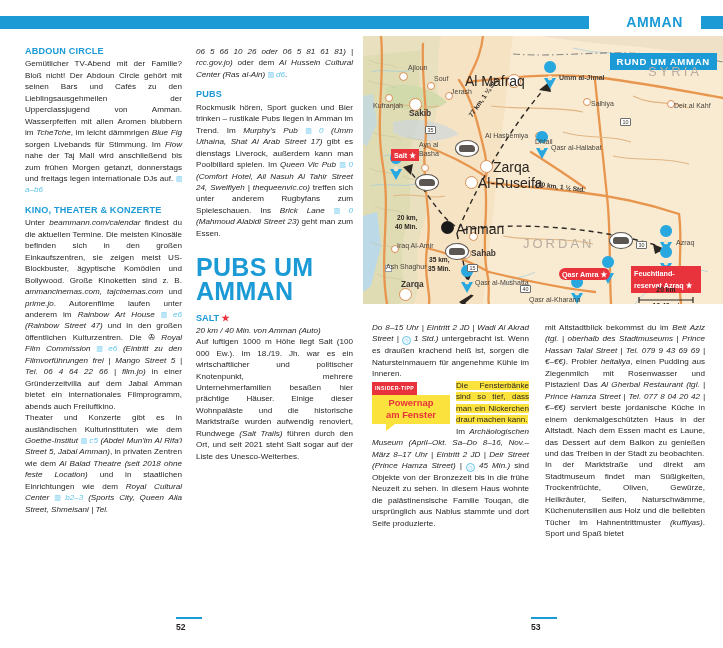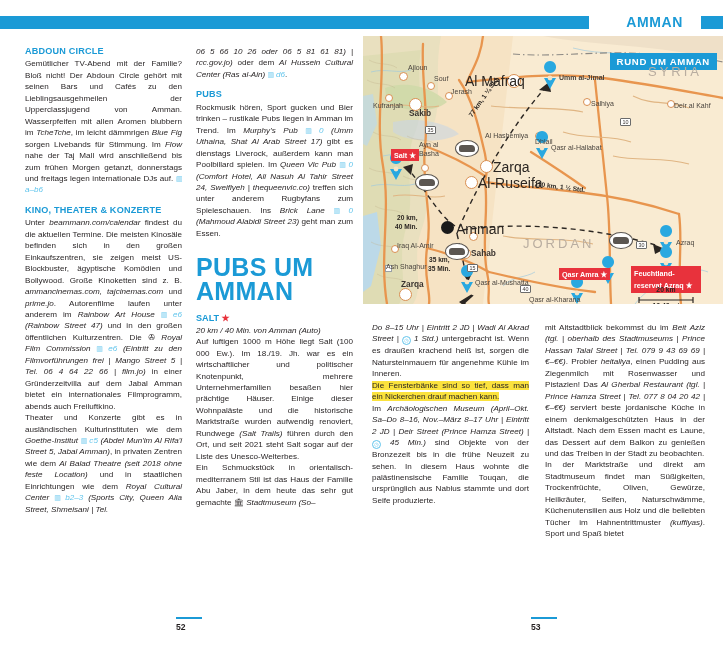--- a/index.html
+++ b/index.html
@@ -179,26 +179,32 @@
     <p><span>Rockmusik hören, Sport gucken und Bier trinken – rustikale Pubs liegen in Amman im Trend. Im </span><span class="it">Murphy's Pub</span> <span class="mapicon">▥</span> <span class="ref">0</span> <span class="it">(Umm Uthaina, Shat Al Arab Street 17)</span><span> gibt es dienstags Liverock, außerdem kann man Poolbillard spielen. Im </span><span class="it">Queen Vic Pub</span> <span class="mapicon">▥</span> <span class="ref">0</span> <span class="it">(Comfort Hotel, Ali Nasuh Al Tahir Street 24, Sweifiyeh | thequeenvic.co)</span><span> treffen sich unter anderem Rugbyfans zum Spieleschauen. Ins </span><span class="it">Brick Lane</span> <span class="mapicon">▥</span> <span class="ref">0</span> <span class="it">(Mahmoud Alabidi Street 23)</span><span> geht man zum Essen.</span></p>
 
     <div class="chapter">
       <div>PUBS UM</div>
       <div>AMMAN</div>
     </div>
 
     <div class="poi-head"><span>SALT</span> <span class="star">★</span></div>
     <div class="poi-sub">20 km / 40 Min. von Amman (Auto)</div>
     <p><span>Auf luftigen 1000 m Höhe liegt Salt (100 000 Ew.). Im 18./19. Jh. war es ein wirtschaftlicher und politischer Knotenpunkt, mehrere Unternehmerfamilien besaßen hier prächtige Häuser. Einige dieser Wohnpaläste und die historische Marktstraße wurden aufwendig renoviert, Rundwege </span><span class="it">(Salt Trails)</span><span> führen durch den Ort, und seit 2021 steht Salt sogar auf der Liste des Unesco-Welterbes.</span></p>
-    <p><span>Ein Schmuckstück in orientalisch-mediterranem Stil ist das Haus der Familie Abu Jaber, in dem heute das sehr gut gemachte </span><span class="pin">🏛</span> <span class="it">Stadtmuseum (So–</span></p>
   </div>
 
   <div class="col" id="col3">
     <p><span class="it">Do 8–15 Uhr | Eintritt 2 JD | Wadi Al Akrad Street |</span> <span class="clock">◷</span> <span class="it">1 Std.)</span><span> untergebracht ist. Wenn es draußen krachend heiß ist, sorgen die Natursteinmauern für angenehme Kühle im Inneren. </span></p>
 
+    <div class="insider">
+      <div class="tag">INSIDER-TIPP</div>
+      <div class="bubble">
+        <div>Powernap</div>
+        <div>am Fenster</div>
+      </div>
+    </div>
 
     <p><span class="hl">Die Fensterbänke sind so tief, dass man ein Nickerchen drauf machen kann.</span></p>
     <p><span>Im </span><span class="it">Archäologischen Museum (April–Okt. Sa–Do 8–16, Nov.–März 8–17 Uhr | Eintritt 2 JD | Deir Street (Prince Hamza Street) |</span> <span class="clock">◷</span> <span class="it">45 Min.)</span><span> sind Objekte von der Bronzezeit bis in die frühe Neuzeit zu sehen. In diesem Haus wohnte die palästinensische Familie Touqan, die ursprünglich aus Nablus stammte und dort Seife produzierte.</span></p>
   </div>
 
   <div class="col" id="col4">
     <p><span>mit Altstadtblick bekommst du im </span><span class="it">Beit Aziz (tgl. | oberhalb des Stadtmuseums | Prince Hassan Talal Street | Tel. 079 9 43 69 69 | €–€€)</span><span>. Probier </span><span class="it">heitaliya</span><span>, einen Pudding aus Ziegenmilch mit Rosenwasser und Pistazien! Das </span><span class="it">Al Gherbal Restaurant (tgl. | Prince Hamza Street | Tel. 077 8 04 20 42 | €–€€)</span><span> serviert beste jordanische Küche in einem denkmalgeschützten Haus in der Altstadt. Nach dem Essen macht es Laune, das Dessert auf dem Balkon zu genießen und das Treiben in der Stadt zu beobachten.</span></p>
     <p><span>In der Marktstraße und direkt am Stadtmuseum findet man Süßigkeiten, Trockenfrüchte, Oliven, Gewürze, Heilkräuter, Seifen, Naturschwämme, Küchenutensilien aus Holz und die beliebten Tücher im Hahnentrittmuster </span><span class="it">(kuffiyas)</span><span>. Sport und Spaß bietet</span></p>
   </div>
 
@@ -385,21 +391,21 @@
 
     <div class="map-label city-sm" style="left:196px;top:38px;font-weight:bold;">Umm al-Jimal</div>
     <div class="map-label city-sm" style="left:188px;top:108px;">Qasr al-Hallabat</div>
     <div class="map-label city-sm" style="left:112px;top:243px;">Qasr al-Mushatta</div>
     <div class="map-label city-sm" style="left:166px;top:260px;">Qasr al-Kharana</div>
 
     <div class="redbox" style="left:28px;top:113px;">
       <span>Salt</span>
       <span class="st">★</span>
     </div>
-    <div class="redbox" style="left:196px;top:232px;">
+    <div class="redbox" style="left:196px;top:232px;border-radius:6px;">
       <span>Qasr Amra</span>
       <span class="st">★</span>
     </div>
     <div class="redbox" style="left:268px;top:230px;width:64px;white-space:normal;line-height:12px;">
       <span>Feuchtland-<br>reservat Azraq</span>
       <span class="st">★</span>
     </div>
 
     <div class="dist" style="left:34px;top:178px;">20 km,</div>
     <div class="dist" style="left:32px;top:187px;">40 Min.</div>

